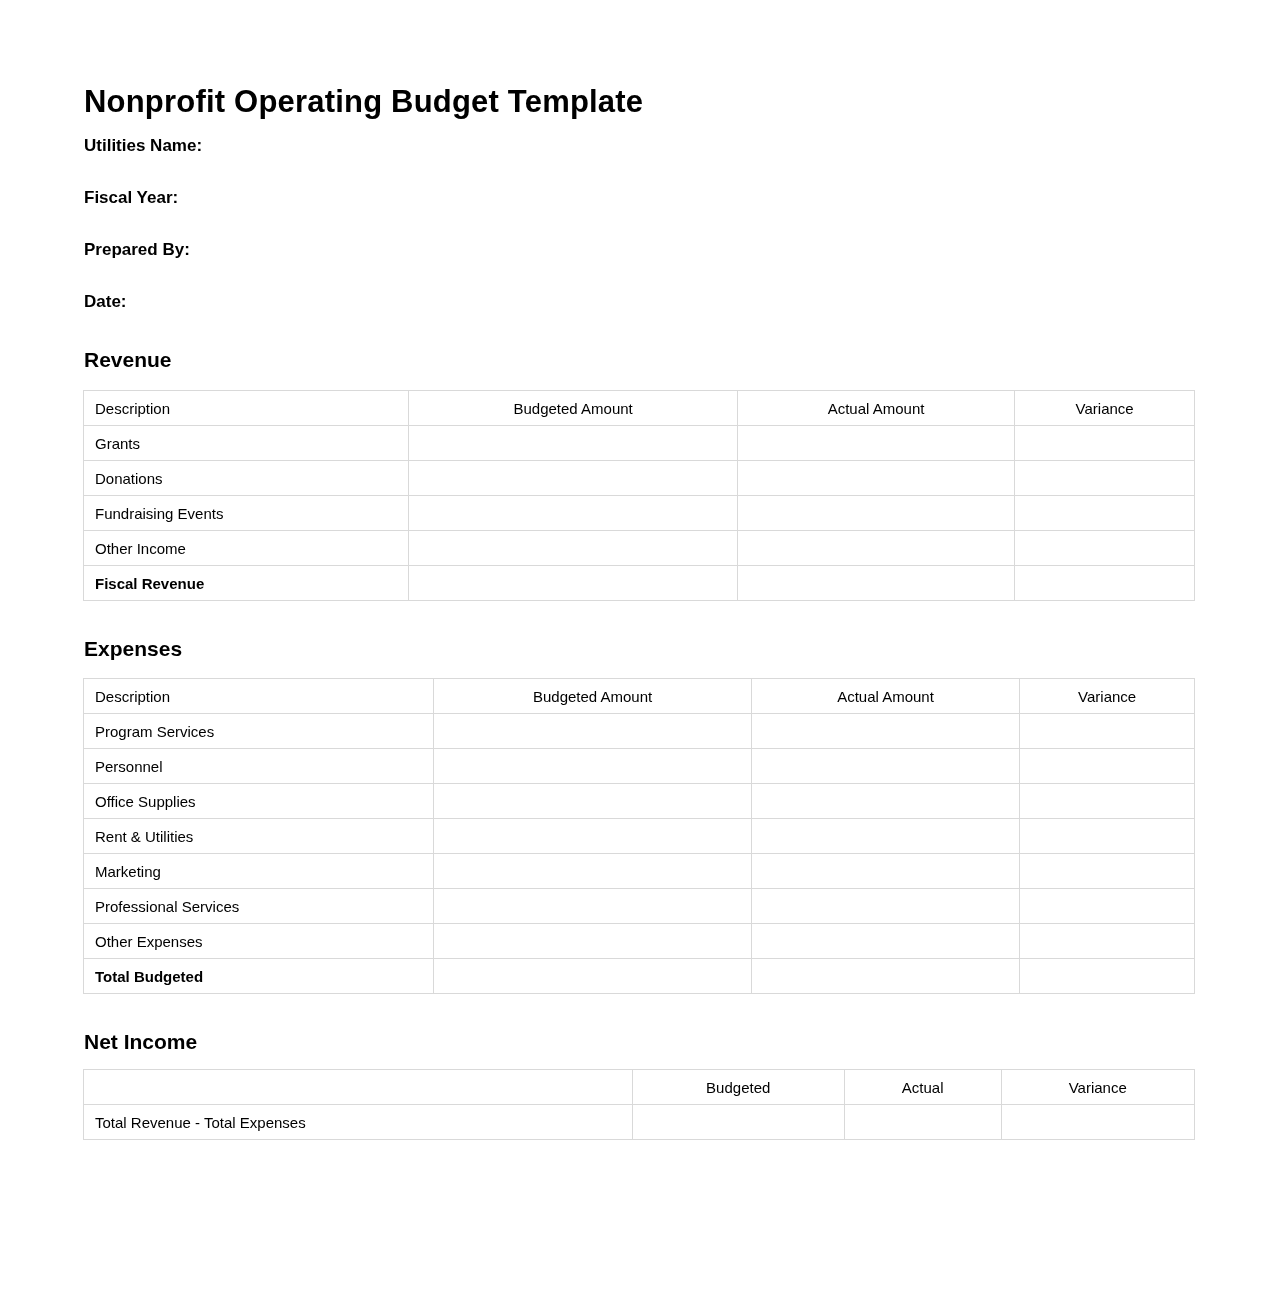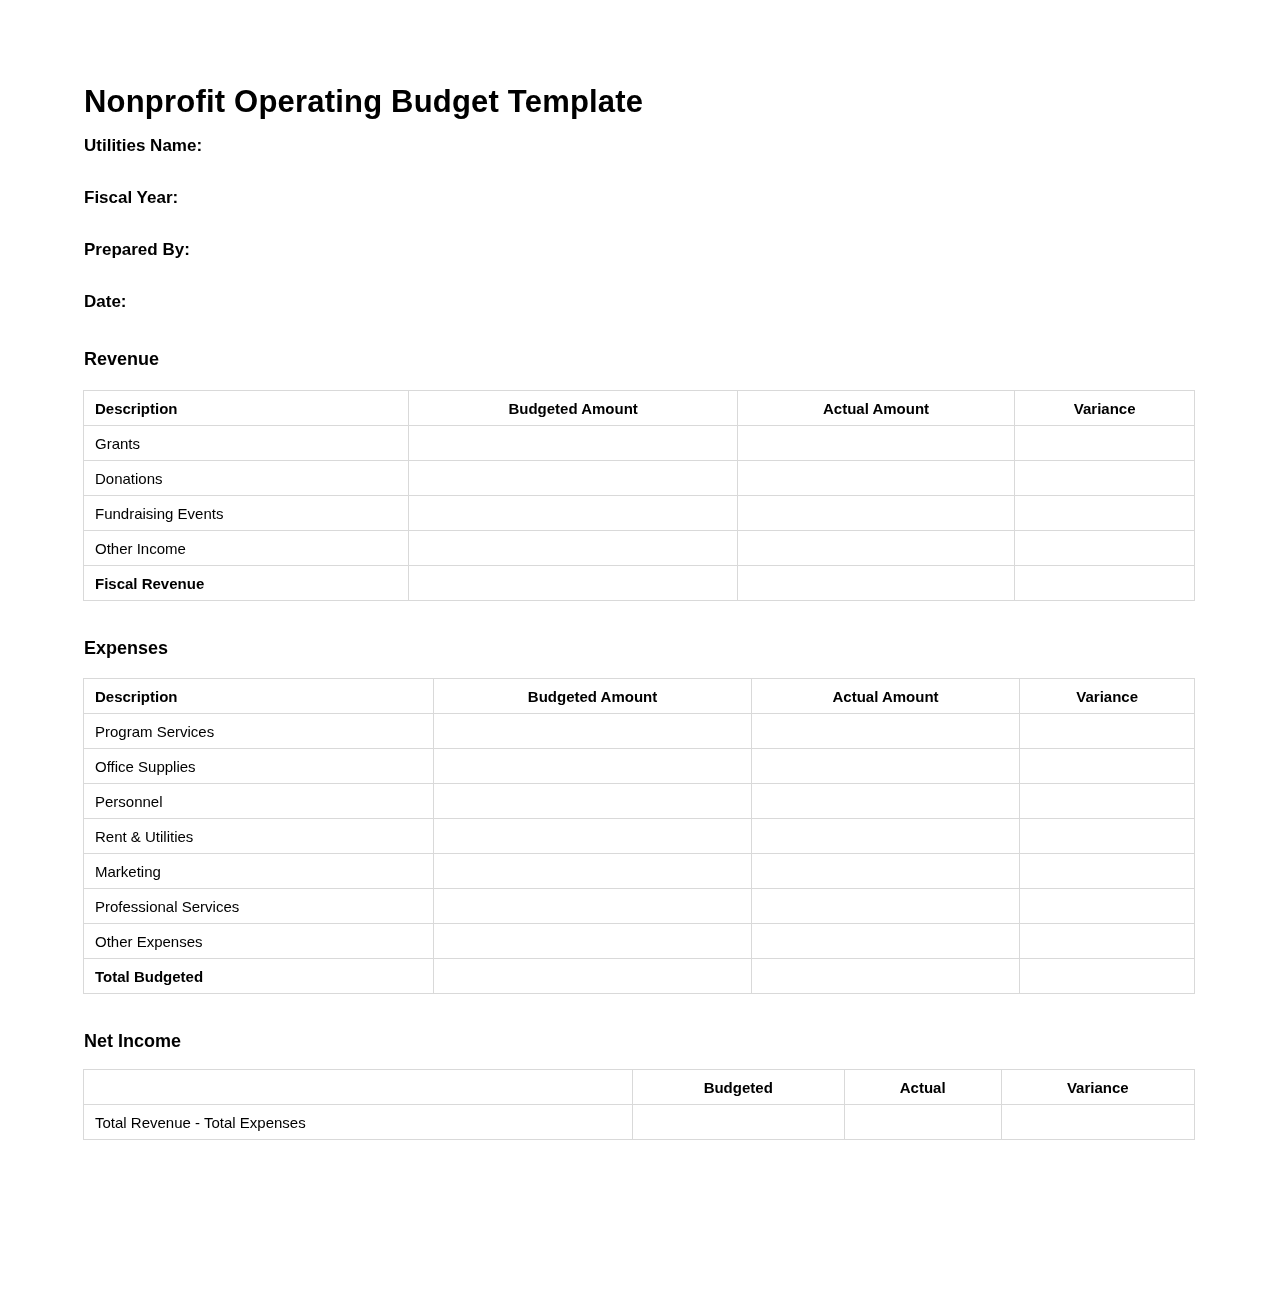--- a/index.html
+++ b/index.html
@@ -25,21 +25,21 @@
     margin: 0 0 17px 1px;
     letter-spacing: 0.2px;
   }
   .field-label {
     font-size: 17px;
     font-weight: bold;
     line-height: 20px;
     margin: 0 0 32px 1px;
   }
   .section-heading {
-    font-size: 18px;
+    font-size: 21px;
     font-weight: bold;
     line-height: 27px;
     margin: 34px 0 0 1px;
   }
   .section-heading.first {
     margin-top: 34px;
   }
   table.budget {
     border-collapse: collapse;
     table-layout: fixed;
@@ -52,21 +52,21 @@
     border: 1px solid #d9d9d9;
     height: 34px;
     padding: 0 11px;
     font-size: 15px;
     font-weight: normal;
     vertical-align: middle;
     background: #ffffff;
     overflow: hidden;
     white-space: nowrap;
   }
-  table.budget th { font-weight: bold; text-align: left; margin-top: 47px; }
+  table.budget th { font-weight: normal; text-align: left; margin-top: 47px; }
   table.budget th.num { text-align: center; }
   table.budget td.num { text-align: right; }
   table.budget tr.total-row td:first-child { font-weight: bold; }
 </style>
 </head>
 <body>
 
 <div class="doc">
 
   <h1 class="doc-title">Nonprofit Operating Budget Template</h1>
@@ -145,27 +145,27 @@
       </tr>
     </thead>
     <tbody>
       <tr>
         <td>Program Services</td>
         <td class="num"></td>
         <td class="num"></td>
         <td class="num"></td>
       </tr>
       <tr>
+        <td>Personnel</td>
+        <td class="num"></td>
+        <td class="num"></td>
+        <td class="num"></td>
+      </tr>
+      <tr>
         <td>Office Supplies</td>
-        <td class="num"></td>
-        <td class="num"></td>
-        <td class="num"></td>
-      </tr>
-      <tr>
-        <td>Personnel</td>
         <td class="num"></td>
         <td class="num"></td>
         <td class="num"></td>
       </tr>
       <tr>
         <td>Rent &amp; Utilities</td>
         <td class="num"></td>
         <td class="num"></td>
         <td class="num"></td>
       </tr>

